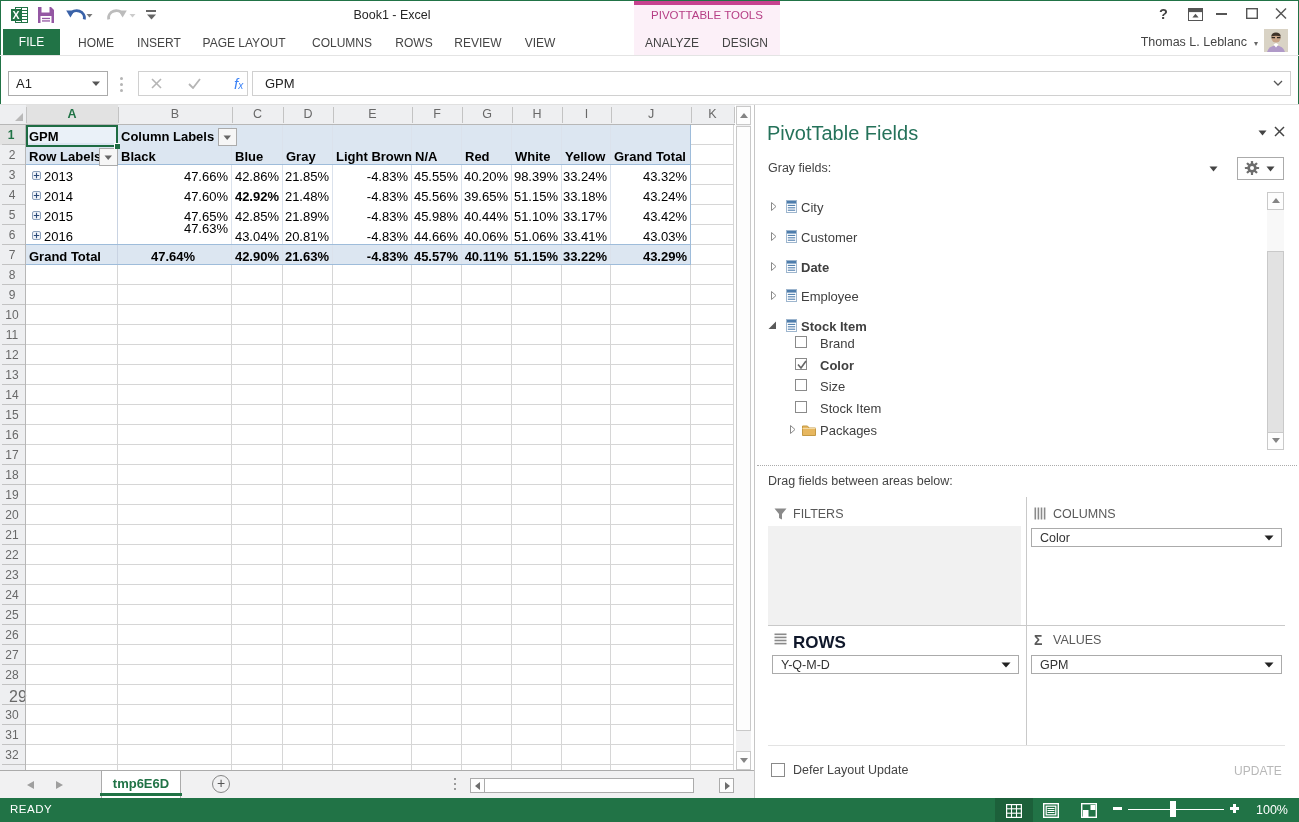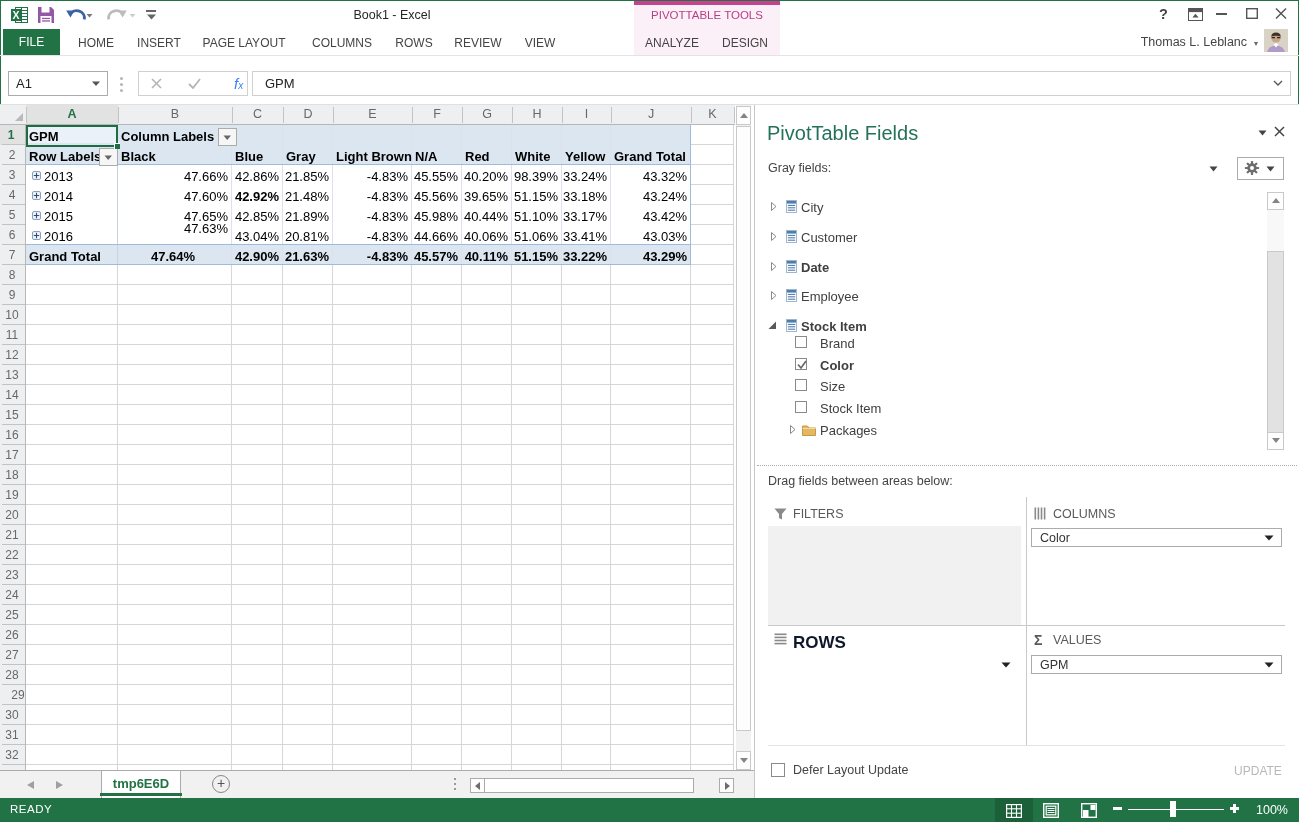--- a/index.html
+++ b/index.html
@@ -222,21 +222,21 @@
 <div class="abs" style="left:0;top:483px;width:24px;text-align:center;font-size:12px;color:#686868;">24</div>
 <div class="abs" style="left:2px;top:499px;width:24px;height:1px;background:#c3c3c3;"></div>
 <div class="abs" style="left:0;top:503px;width:24px;text-align:center;font-size:12px;color:#686868;">25</div>
 <div class="abs" style="left:2px;top:519px;width:24px;height:1px;background:#c3c3c3;"></div>
 <div class="abs" style="left:0;top:523px;width:24px;text-align:center;font-size:12px;color:#686868;">26</div>
 <div class="abs" style="left:2px;top:539px;width:24px;height:1px;background:#c3c3c3;"></div>
 <div class="abs" style="left:0;top:543px;width:24px;text-align:center;font-size:12px;color:#686868;">27</div>
 <div class="abs" style="left:2px;top:559px;width:24px;height:1px;background:#c3c3c3;"></div>
 <div class="abs" style="left:0;top:563px;width:24px;text-align:center;font-size:12px;color:#686868;">28</div>
 <div class="abs" style="left:2px;top:579px;width:24px;height:1px;background:#c3c3c3;"></div>
-<div class="abs" style="left:0;top:583px;width:36px;text-align:center;font-size:12px;color:#686868;">29</div>
+<div class="abs" style="left:0;top:583px;width:36px;text-align:center;font-size:16px;color:#686868;">29</div>
 <div class="abs" style="left:2px;top:599px;width:24px;height:1px;background:#c3c3c3;"></div>
 <div class="abs" style="left:0;top:603px;width:24px;text-align:center;font-size:12px;color:#686868;">30</div>
 <div class="abs" style="left:2px;top:619px;width:24px;height:1px;background:#c3c3c3;"></div>
 <div class="abs" style="left:0;top:623px;width:24px;text-align:center;font-size:12px;color:#686868;">31</div>
 <div class="abs" style="left:2px;top:639px;width:24px;height:1px;background:#c3c3c3;"></div>
 <div class="abs" style="left:0;top:643px;width:24px;text-align:center;font-size:12px;color:#686868;">32</div>
 <div class="abs" style="left:2px;top:659px;width:24px;height:1px;background:#c3c3c3;"></div>
 <div class="abs" style="left:25px;top:20px;width:1px;height:645px;background:#b7b7b7;"></div>
 <div class="abs" style="left:26px;top:39px;width:707px;height:1px;background:#d6d6d6;"></div>
 <div class="abs" style="left:26px;top:59px;width:707px;height:1px;background:#d6d6d6;"></div>
@@ -597,20 +597,21 @@
     </svg>
 <svg class="abs" style="left:774px;top:633px;" width="13" height="13" viewBox="0 0 13 13">
   <rect x="0.5" y="0.5" width="12" height="1.6" fill="#8a8a8a"></rect>
       <rect x="0.5" y="3.6" width="12" height="1.6" fill="#8a8a8a"></rect>
       <rect x="0.5" y="6.7" width="12" height="1.6" fill="#8a8a8a"></rect>
       <rect x="0.5" y="9.8" width="12" height="1.6" fill="#8a8a8a"></rect>
 </svg>
 <div class="abs" style="left:793px;top:633px;font-size:17px;color:#0f172a;font-weight:bold;">ROWS</div>
 <div class="abs" style="left:1034px;top:632px;font-size:14px;color:#595959;font-weight:bold;">Σ</div>
 <div class="abs" style="left:1053px;top:633px;font-size:12.5px;color:#595959;">VALUES</div>
+<div class="abs" style="left:772px;top:655px;width:247px;height:19px;border:1px solid #ababab;background:#fff;font-size:12.5px;color:#333;padding:2px 0 0 8px;">Y-Q-M-D</div>
 <svg class="abs" style="left:1001px;top:662px;" width="10" height="6">
       <polygon points="0.5,0.5 9.5,0.5 5,5.5" fill="#222"></polygon>
     </svg>
 <div class="abs" style="left:1031px;top:655px;width:251px;height:19px;border:1px solid #ababab;background:#fff;font-size:12.5px;color:#333;padding:2px 0 0 8px;">GPM</div>
 <svg class="abs" style="left:1264px;top:662px;" width="10" height="6">
       <polygon points="0.5,0.5 9.5,0.5 5,5.5" fill="#222"></polygon>
     </svg>
 <div class="abs" style="left:771px;top:763px;width:14px;height:14px;border:1px solid #8a8a8a;background:#fff;"></div>
 <div class="abs" style="left:793px;top:763px;font-size:12.5px;color:#444;">Defer Layout Update</div>
 <div class="abs" style="left:1228px;top:760px;width:60px;height:22px;color:#b8b8b8;font-size:12px;text-align:center;padding-top:4px;">UPDATE</div>

